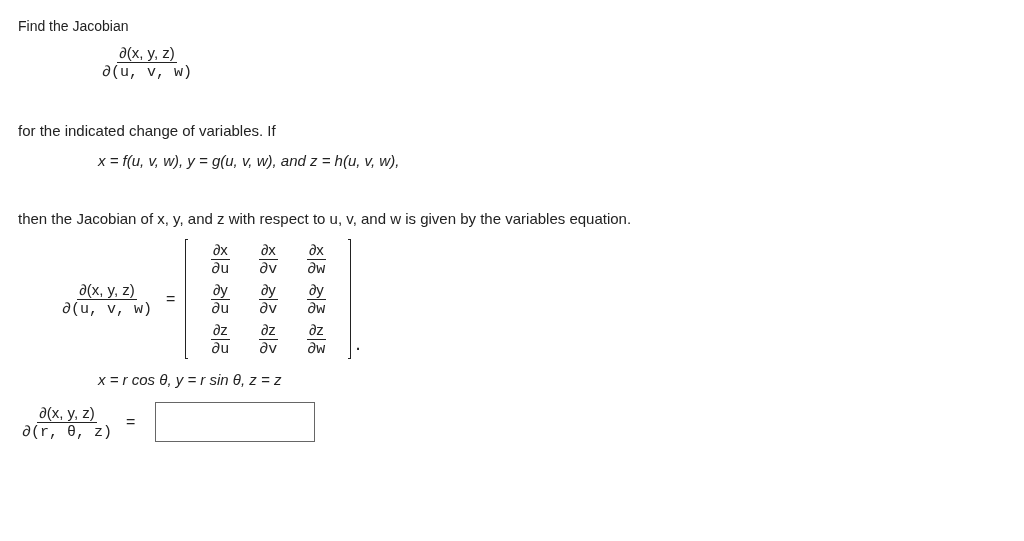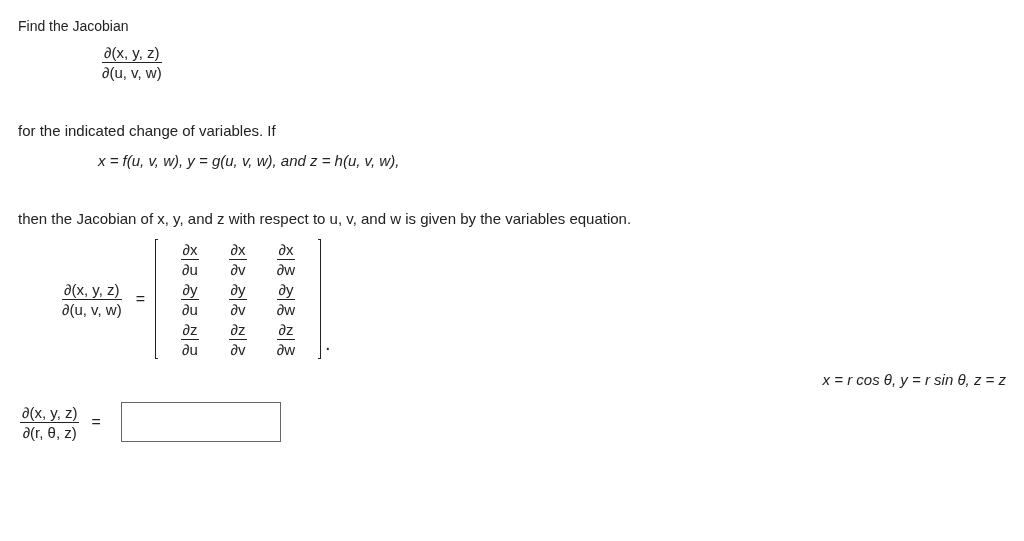--- a/index.html
+++ b/index.html
@@ -26,20 +26,21 @@
       margin: 0 2px;
     }
     .fraction .numerator {
       border-bottom: 1.5px solid #222;
       padding: 0 2px 1px 2px;
       text-align: left;
     }
     .fraction .denominator {
       padding: 1px 2px 0 2px;
       text-align: right;
+      font-family: Liberation Mono, monospace;
     }
 
     .para {
       margin-bottom: 8px;
       line-height: 1.7;
       margin-top: 37px;
     }
 
     
     .matrix-eq {
@@ -95,21 +96,20 @@
       margin-left: 4px;
       font-size: 20px;
       align-self: flex-end;
       padding-bottom: 4px;
     }
 
     .sub-line {
       margin-left: 80px;
       margin-bottom: 14px;
       font-style: italic;
-      text-align: right;
     }
 
     .answer-section {
       display: flex;
       align-items: center;
       margin-left: 0px;
       margin-top: 6px;
     }
 
     .answer-box {

